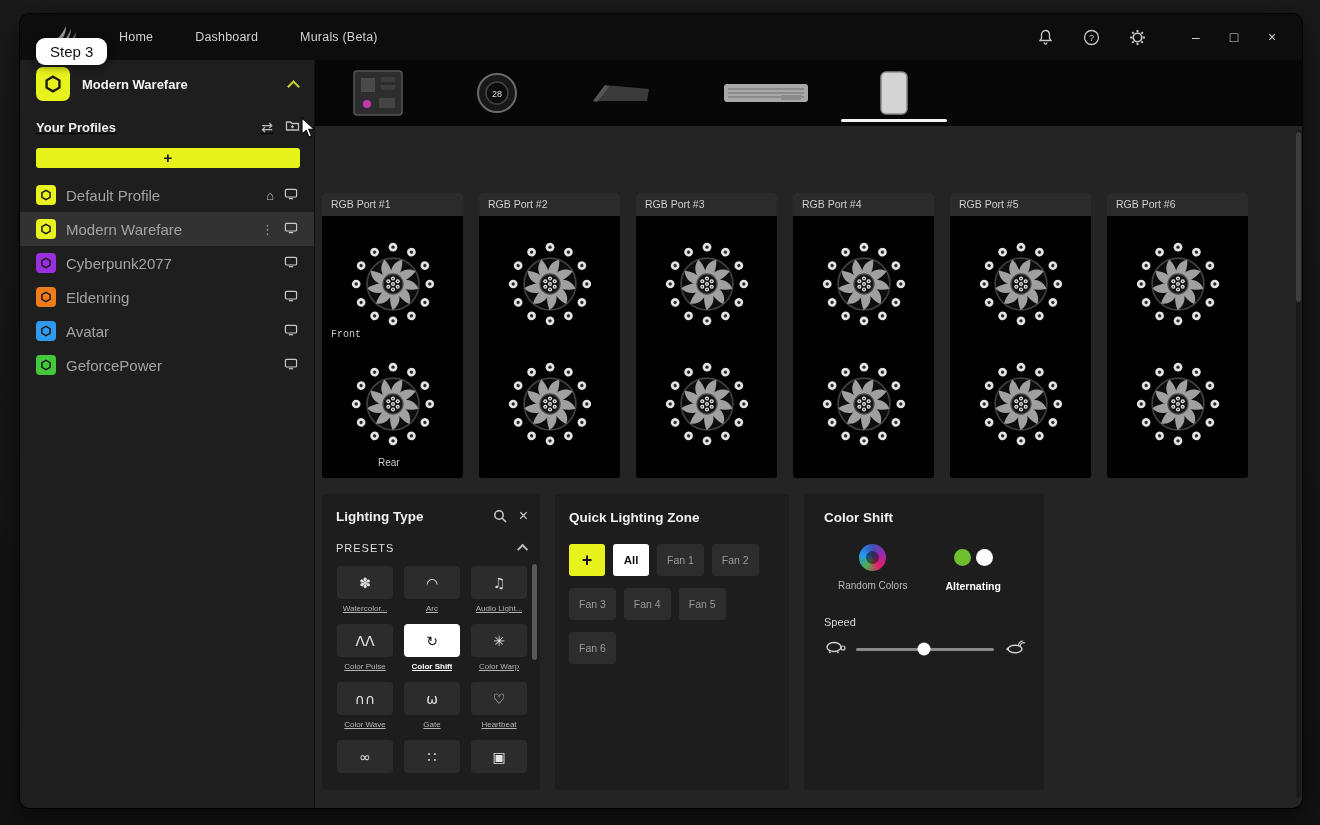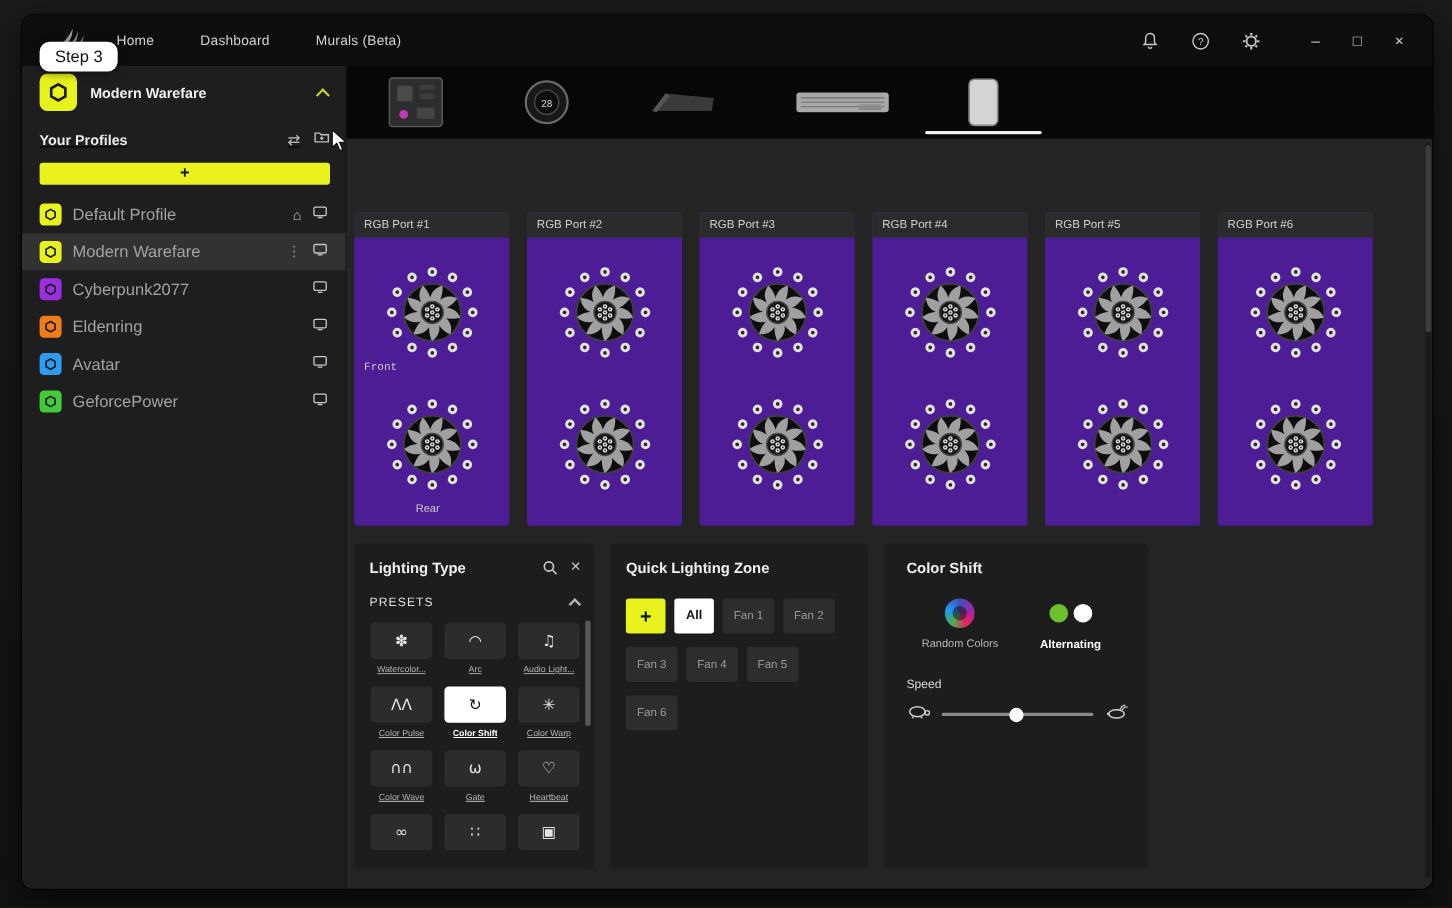--- a/index.html
+++ b/index.html
@@ -3,21 +3,21 @@
 <meta charset="utf-8">
 <style>
   * { margin:0; padding:0; box-sizing:border-box; }
   html,body { width:1320px; height:825px; background:#151515; font-family:"Liberation Sans","DejaVu Sans",sans-serif; overflow:hidden; }
   .stage { position:relative; width:1320px; height:825px; background:linear-gradient(180deg,#1a1a1a 0%,#121212 100%); }
 
   
   .window { position:absolute; left:20px; top:14px; width:1282px; height:794px; background:#232423; border-radius:10px; overflow:hidden; box-shadow:0 0 0 1px #000, 0 10px 30px rgba(0,0,0,.6); display:flex; flex-direction:column; }
 
   
-  .titlebar { height:46px; background:#0c0d0c; display:flex; align-items:center; flex:0 0 auto; padding:0 0 0 34px; }
+  .titlebar { height:46px; background:#0c0d0c; display:flex; align-items:center; flex:0 0 auto; padding:0 0 0 34px;gap:13px; }
   .logo { width:26px; height:24px; margin-right:26px; }
   .nav { display:flex; gap:42px; }
   .nav-item { font-size:12.5px; color:#d2d2d2; cursor:pointer; letter-spacing:.2px; }
   .tb-right { margin-left:auto; display:flex; align-items:center; gap:28px; padding-right:22px; }
   .tb-icon { width:18px; height:18px; display:flex; align-items:center; justify-content:center; color:#c9c9c9; cursor:pointer; }
   .win-controls { display:flex; gap:22px; margin-left:14px; }
   .win-btn { color:#cfcfcf; font-size:14px; width:16px; text-align:center; cursor:pointer; }
 
   .app-body { flex:1; display:flex; min-height:0; }
 
@@ -43,21 +43,21 @@
   .menu-dots { color:#9a9a9a; font-size:13px; cursor:pointer; }
 
   
   .main { flex:1; display:flex; flex-direction:column; position:relative; min-width:0; background:#232423; }
   .device-strip { height:66px; background:#060706; display:flex; align-items:center; padding-left:36px; gap:70px; flex:0 0 auto; }
   .device-tab { position:relative; display:flex; align-items:center; justify-content:center; cursor:pointer; height:100%; }
   .device-tab.selected::after { content:""; position:absolute; bottom:4px; left:50%; transform:translateX(-50%); width:106px; height:3px; background:#f2f2f2; border-radius:2px; }
 
   .content { flex:1; position:relative; }
   .ports-row { display:flex; gap:16px; margin:67px 0 0 7px; }
-  .port-card { width:141px; height:285px; background:#4c1d95; border-radius:3px; overflow:hidden; position:relative; }
+  .port-card { width:141px; height:285px; background:#000000; border-radius:3px; overflow:hidden; position:relative; }
   .port-header { height:23px; background:#2a2b2a; font-size:10.5px; color:#cfcfcf; line-height:23px; padding-left:9px; }
   .fan-wrap { display:flex; flex-direction:column; align-items:center; }
   .fan { margin-top:22px; cursor:pointer; }
   .fan + .fan { margin-top:28px; }
   .zone-label { position:absolute; left:9px; font-size:10px; color:#cdcdcd; }
   .zone-label.front { top:136px;font-family:Liberation Mono, monospace; }
   .zone-label.rear { top:264px;padding-left:47px; }
 
   .panels-row { display:flex; gap:15px; margin:16px 0 0 7px; }
   .panel { background:#1c1d1c; border-radius:4px; height:296px; position:relative; overflow:hidden; }

